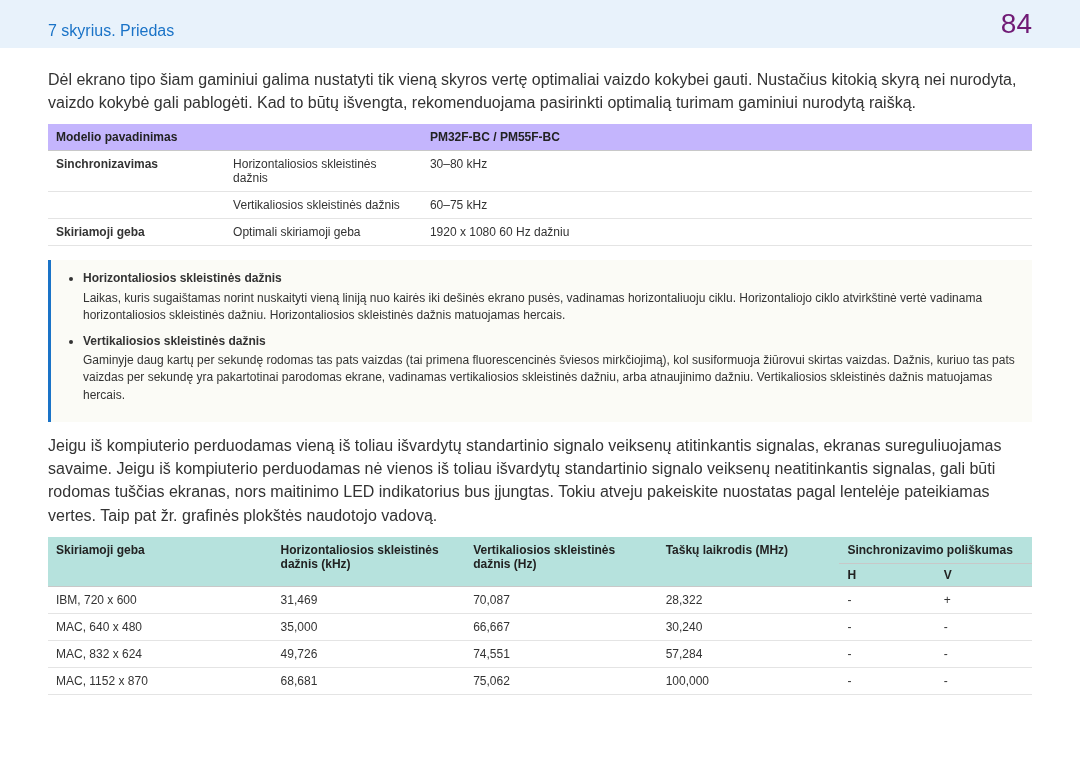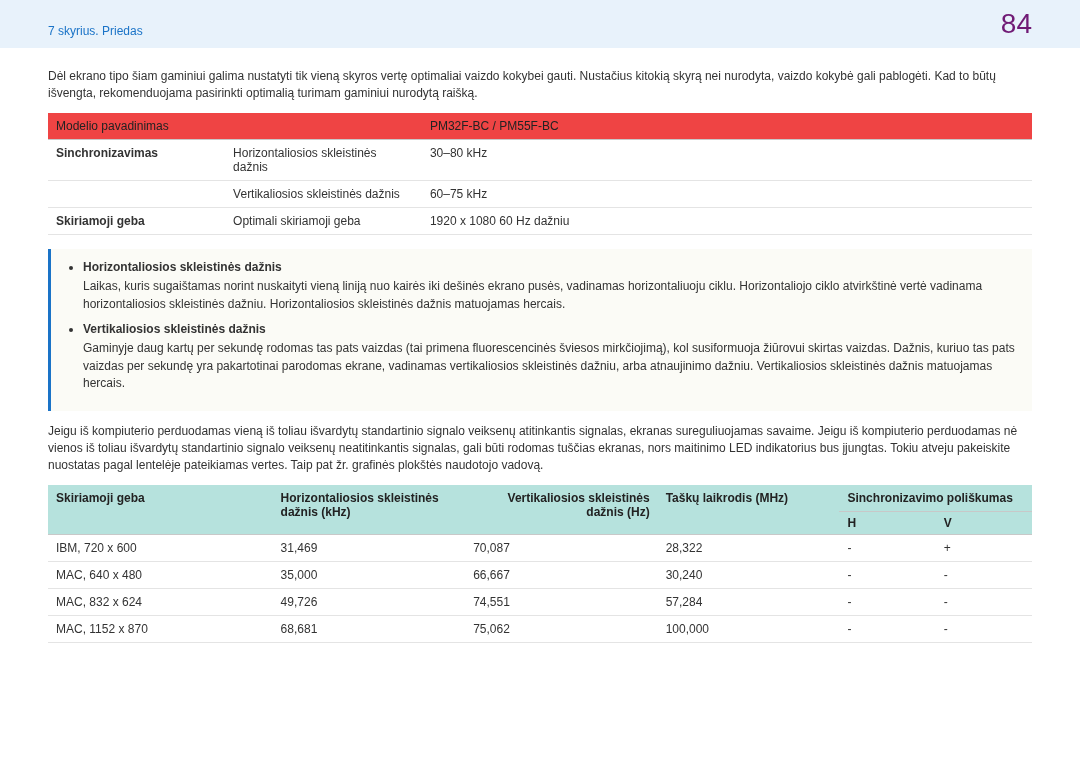--- a/index.html
+++ b/index.html
@@ -21,59 +21,59 @@
     background: #e8f2fb;
     height: 48px;
     display: flex;
     align-items: center;
     justify-content: space-between;
     padding: 0 48px;
     box-sizing: border-box;
   }
   .breadcrumb {
     color: #1a73c7;
-    font-size: 12px;
+    font-size: 16px;
     margin-top: 14px;
   }
   .page-number {
     color: #701a75;
     font-size: 28px;
     font-weight: 400;
   }
   .content {
     padding: 16px 48px 0 48px;
     box-sizing: border-box;
   }
   h1.section-title {
     color: #1a73c7;
     font-size: 18px;
     font-weight: 600;
     margin: 16px 0 10px 0;
   }
   p.body {
-    font-size: 12px;
+    font-size: 16px;
     line-height: 1.45;
     margin: 4px 0 10px 0;
     color: #333;
   }
   table.spec {
     width: 100%;
     border-collapse: collapse;
     margin-top: 6px;
   }
   table.spec th, table.spec td {
     text-align: left;
     font-size: 12px;
     padding: 6px 8px;
     border-bottom: 1px solid #e4e4e4;
     vertical-align: top;
   }
   table.spec tr.header-row td, table.spec tr.header-row th {
-    background: #ef4444;
-    font-weight: 400;
+    background: #c4b5fd;
+    font-weight: 700;
     color: #222;
     border-bottom: 1px solid #c8c8c8;
   }
   table.spec td.lab1 { width: 18%; font-weight: 700; }
   table.spec td.lab2 { width: 20%; }
   table.spec td.val  { width: 62%; }
   .note-box {
     border-left: 3px solid #1a73c7;
     background: #fbfbf6;
     padding: 10px 14px 10px 18px;
@@ -99,21 +99,21 @@
   }
   table.timing tr.header-row th {
     background: #b6e2dd;
     font-weight: 600;
     color: #222;
     border-bottom: 1px solid #c8c8c8;
     vertical-align: top;
   }
   table.timing th.res  { width: 21%; }
   table.timing th.hf   { width: 18%; }
-  table.timing th.vf   { width: 18%; text-align: right; }
+  table.timing th.vf   { width: 18%; }
   table.timing th.pc   { width: 17%; }
   table.timing th.pol  { }
   table.timing th.polh, table.timing th.polv {
     background: #b6e2dd;
     font-weight: 600;
     padding: 4px 8px;
   }
 </style>
 </head>
 <body>

